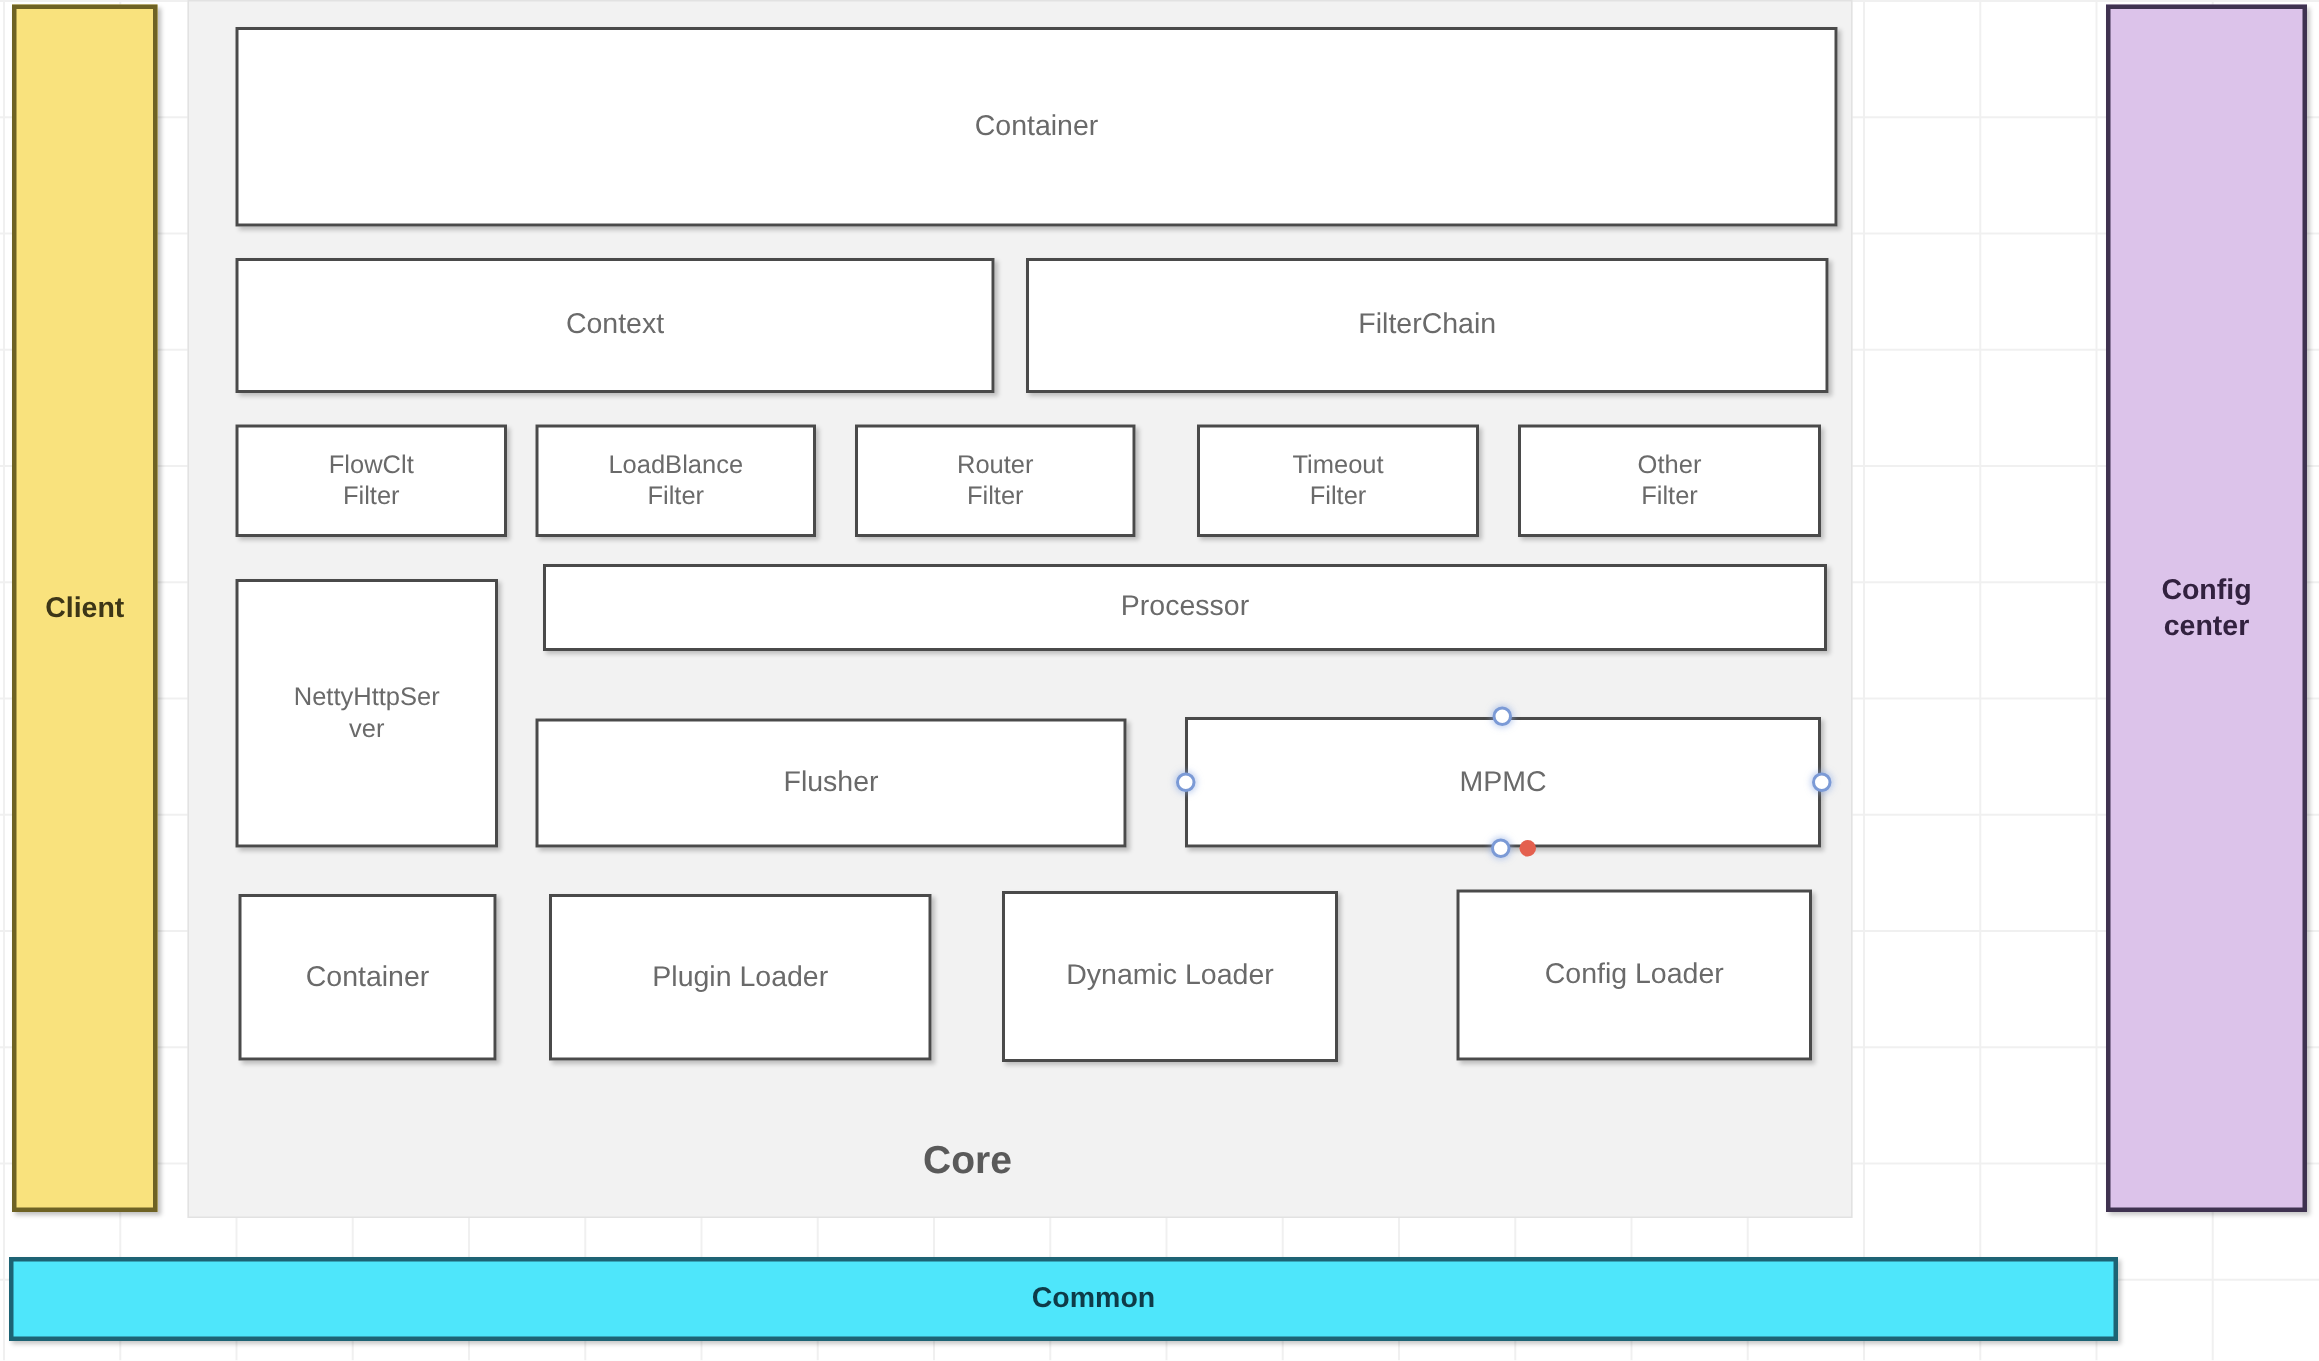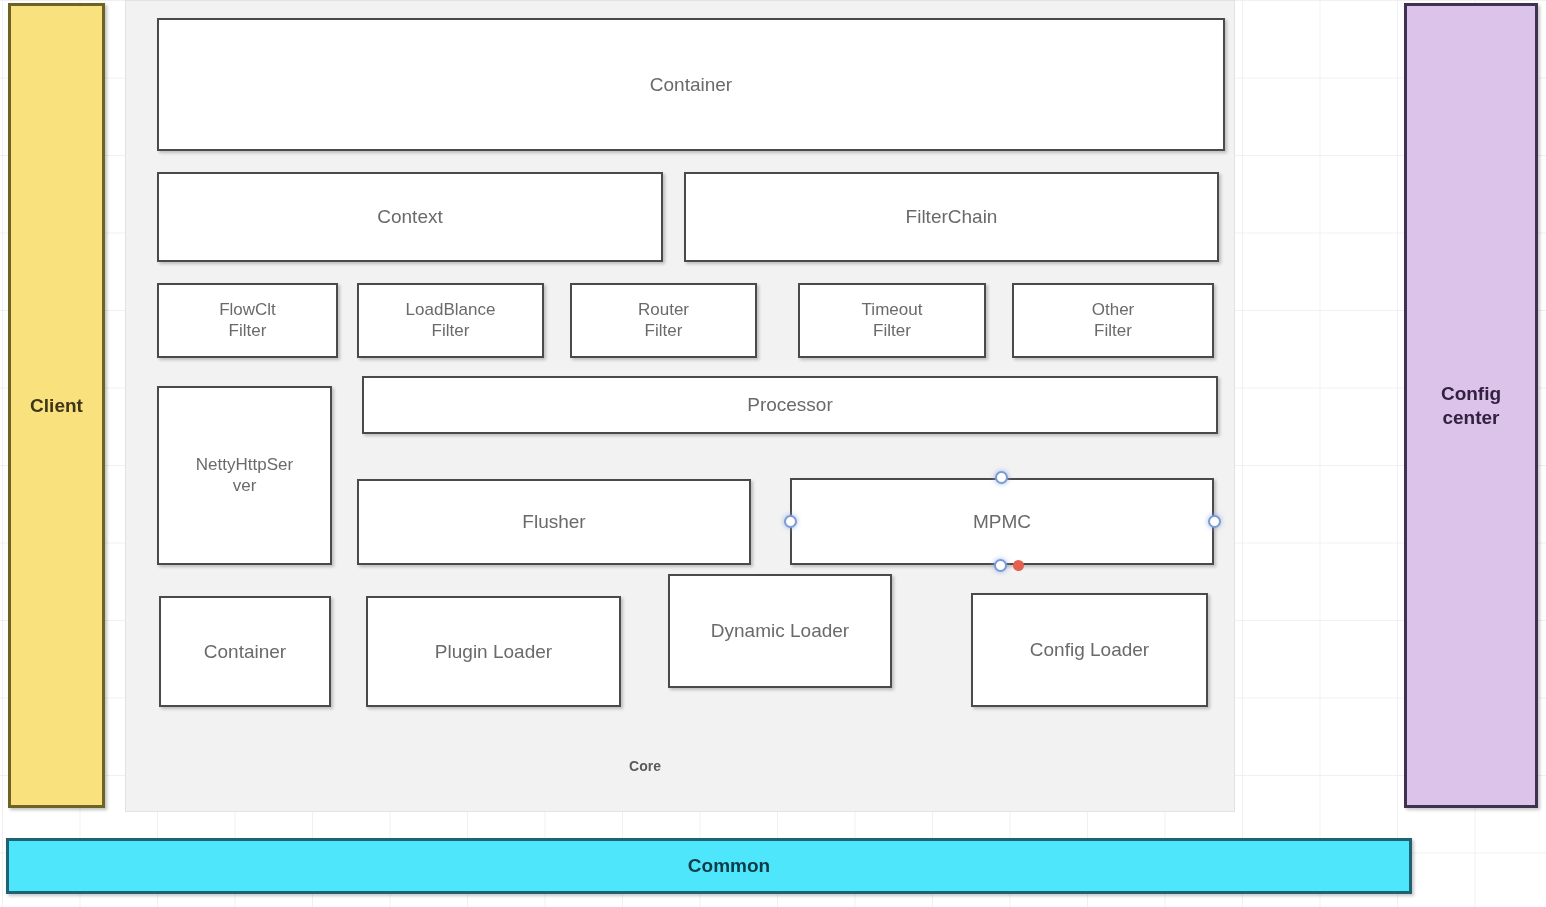--- a/index.html
+++ b/index.html
@@ -45,21 +45,21 @@
   
   .core-panel {
     position: absolute;
     background: #f2f2f2;
     border: 1px solid #e2e2e2;
     box-sizing: border-box;
   }
   .core-label {
     position: absolute;
     color: #5a5a5a;
-    font-size: 14px;
+    font-size: 26px;
     font-weight: bold;
     text-align: center;
   }
 
   
   .client-panel {
     background: #f9e27d;
     border: 3px solid #6e6224;
     color: #3d3617;
     font-size: 19px;
@@ -184,21 +184,21 @@
   <div class="handle" style="left:1214px; top:521px;"></div>
   <div class="handle" style="left:1000px; top:565px;"></div>
   <div class="handle-dot" style="left:1018px; top:565px;"></div>
 
   <div class="node box" style="left:159px; top:596px; width:172px; height:111px;">
     <span>Container</span>
   </div>
   <div class="node box" style="left:366px; top:596px; width:255px; height:111px;">
     <span>Plugin Loader</span>
   </div>
-  <div class="node box" style="left:668px; top:574px; width:224px; height:114px;">
+  <div class="node box" style="left:668px; top:594px; width:224px; height:114px;">
     <span>Dynamic Loader</span>
   </div>
   <div class="node box" style="left:971px; top:593px; width:237px; height:114px;">
     <span>Config Loader</span>
   </div>
 
   <div class="core-label" style="left:125px; top:758px; width:1040px;">Core</div>
 
 
   <div class="node config-panel" style="left:1404px; top:3px; width:134px; height:805px;">

